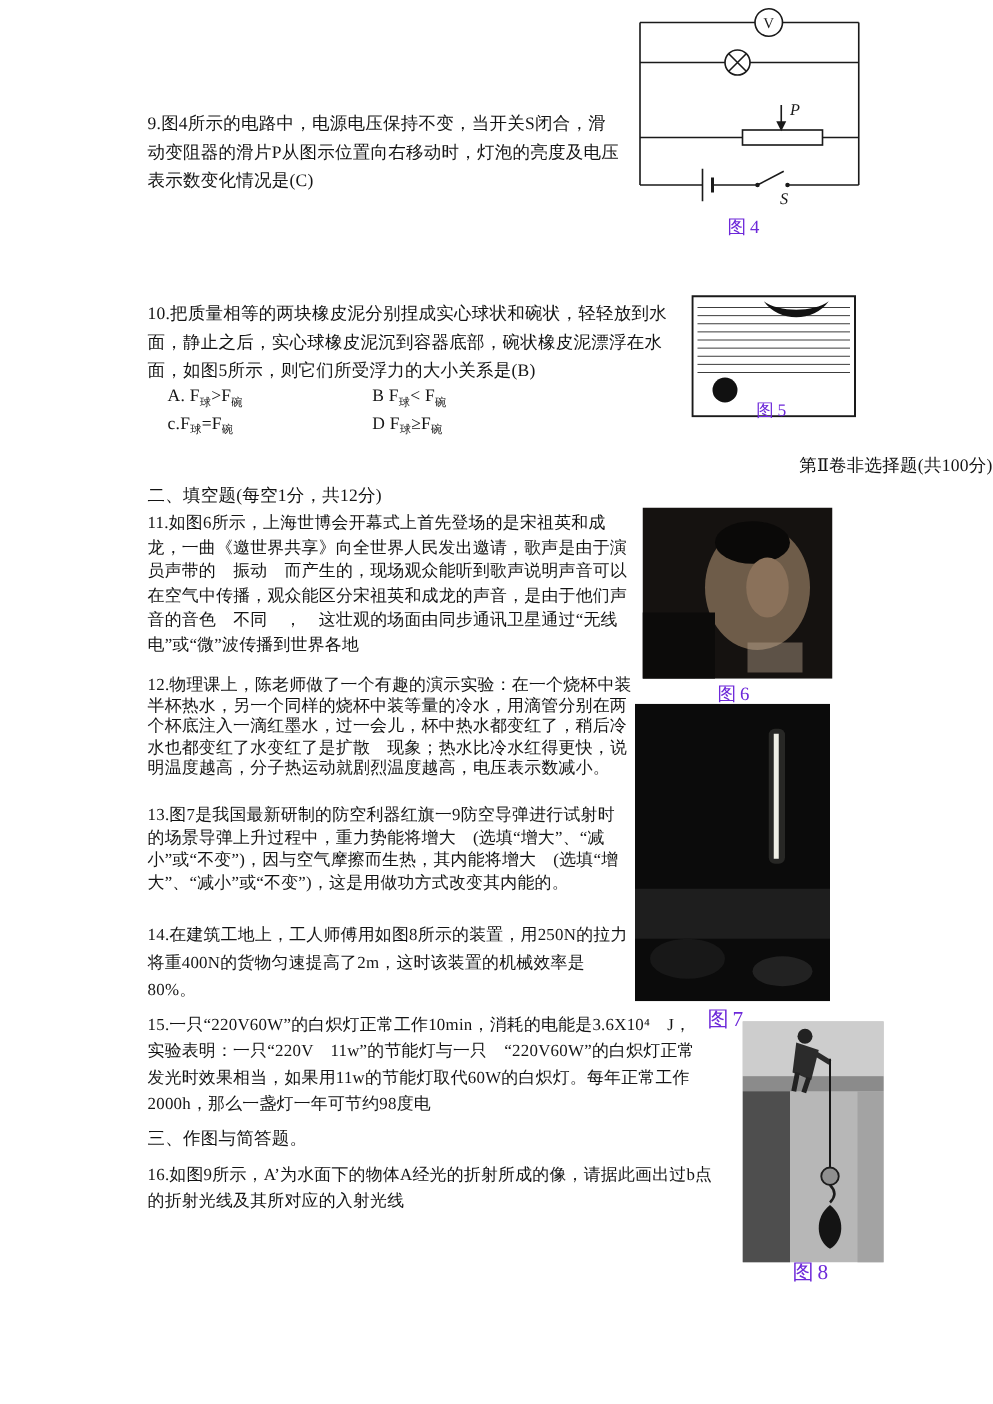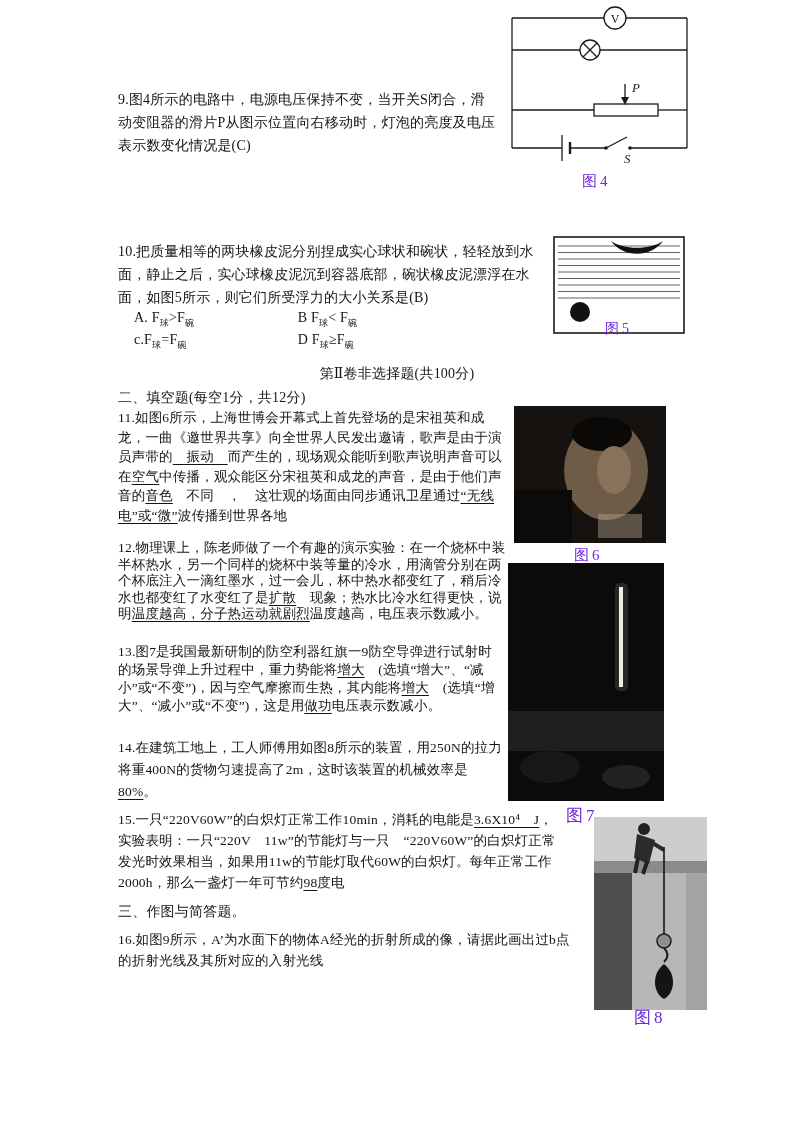--- a/index.html
+++ b/index.html
@@ -1,24 +1,24 @@
 <!DOCTYPE html>
 <html><head>
 <meta charset="utf-8">
 <style>
   *{margin:0;padding:0;box-sizing:border-box}
   html,body{background:#ffffff}
   .page{position:relative;width:794px;height:1123px;margin:0 auto;background:#fff;overflow:hidden;
         font-family:"Liberation Serif","DejaVu Serif",serif;color:#141414}
   .para{position:absolute;font-size:13.5px;line-height:18px;letter-spacing:.2px}
   .choice{font-size:14px;line-height:23px}
-  .u{text-decoration:underline;text-underline-offset:3px}
+  .u{text-underline-offset:3px}
   .figlabel{position:absolute;font-size:15px;letter-spacing:3px;color:#6d28d9}
   .big{font-size:17px}
-  .center{left:0;width:794px;text-align:center}
+  .center{left:0;width:794px;text-align:right}
   .fig{position:absolute}
   .optline{display:block}
   .optitem{display:inline-block;min-width:160px}
   sub{font-size:9px}
 </style>
 </head>
 <body>
 
 <div class="page">
 
@@ -90,21 +90,21 @@
     <rect x="0" y="84" width="58" height="53" fill="#0c0b0a"></rect>
     <rect x="84" y="108" width="44" height="24" fill="#b5a28c" opacity="0.45"></rect>
   </svg>
   <div class="figlabel" style="left:574px;top:546px">图6</div>
 
   <div class="para" style="left:118px;top:540px;width:388px;line-height:16.5px">
     <span>12.物理课上，陈老师做了一个有趣的演示实验：在一个烧杯中装半杯热水，另一个同样的烧杯中装等量的冷水，用滴管分别在两个杯底注入一滴红墨水，过一会儿，杯中热水都变红了，稍后冷水也都变红了水变红了是</span><span class="u">扩散</span><span>　现象；热水比冷水红得更快，说明</span><span class="u">温度越高，分子热运动就剧烈</span><span>温度越高，电压表示数减小。</span>
   </div>
 
   <div class="para" style="left:118px;top:643px;width:386px;line-height:18px">
-    <span>13.图7是我国最新研制的防空利器红旗一9防空导弹进行试射时的场景导弹上升过程中，重力势能将</span><span class="u">增大</span><span>　(选填“增大”、“减小”或“不变”)，因与空气摩擦而生热，其内能将</span><span class="u">增大</span><span>　(选填“增大”、“减小”或“不变”)，这是用</span><span class="u">做功</span><span>电压表示数减小。</span>
+    <span>13.图7是我国最新研制的防空利器红旗一9防空导弹进行试射时的场景导弹上升过程中，重力势能将</span><span class="u">增大</span><span>　(选填“增大”、“减小”或“不变”)，因与空气摩擦而生热，其内能将</span><span class="u">增大</span><span>　(选填“增大”、“减小”或“不变”)，这是用</span><span class="u">做功</span><span>方式改变其内能的。</span>
   </div>
 
   <svg class="fig" style="left:508px;top:563px" width="156" height="238" viewBox="0 0 156 238">
     <rect width="156" height="238" fill="#0b0b0b"></rect>
     <rect x="107" y="20" width="13" height="108" rx="5" fill="#4a4a44" opacity="0.45"></rect>
     <rect x="111" y="24" width="4" height="100" fill="#efefe6"></rect>
     <rect x="0" y="148" width="156" height="40" fill="#1e1e1e"></rect>
     <ellipse cx="42" cy="204" rx="30" ry="16" fill="#181818"></ellipse>
     <ellipse cx="118" cy="214" rx="24" ry="12" fill="#222222"></ellipse>
   </svg>

